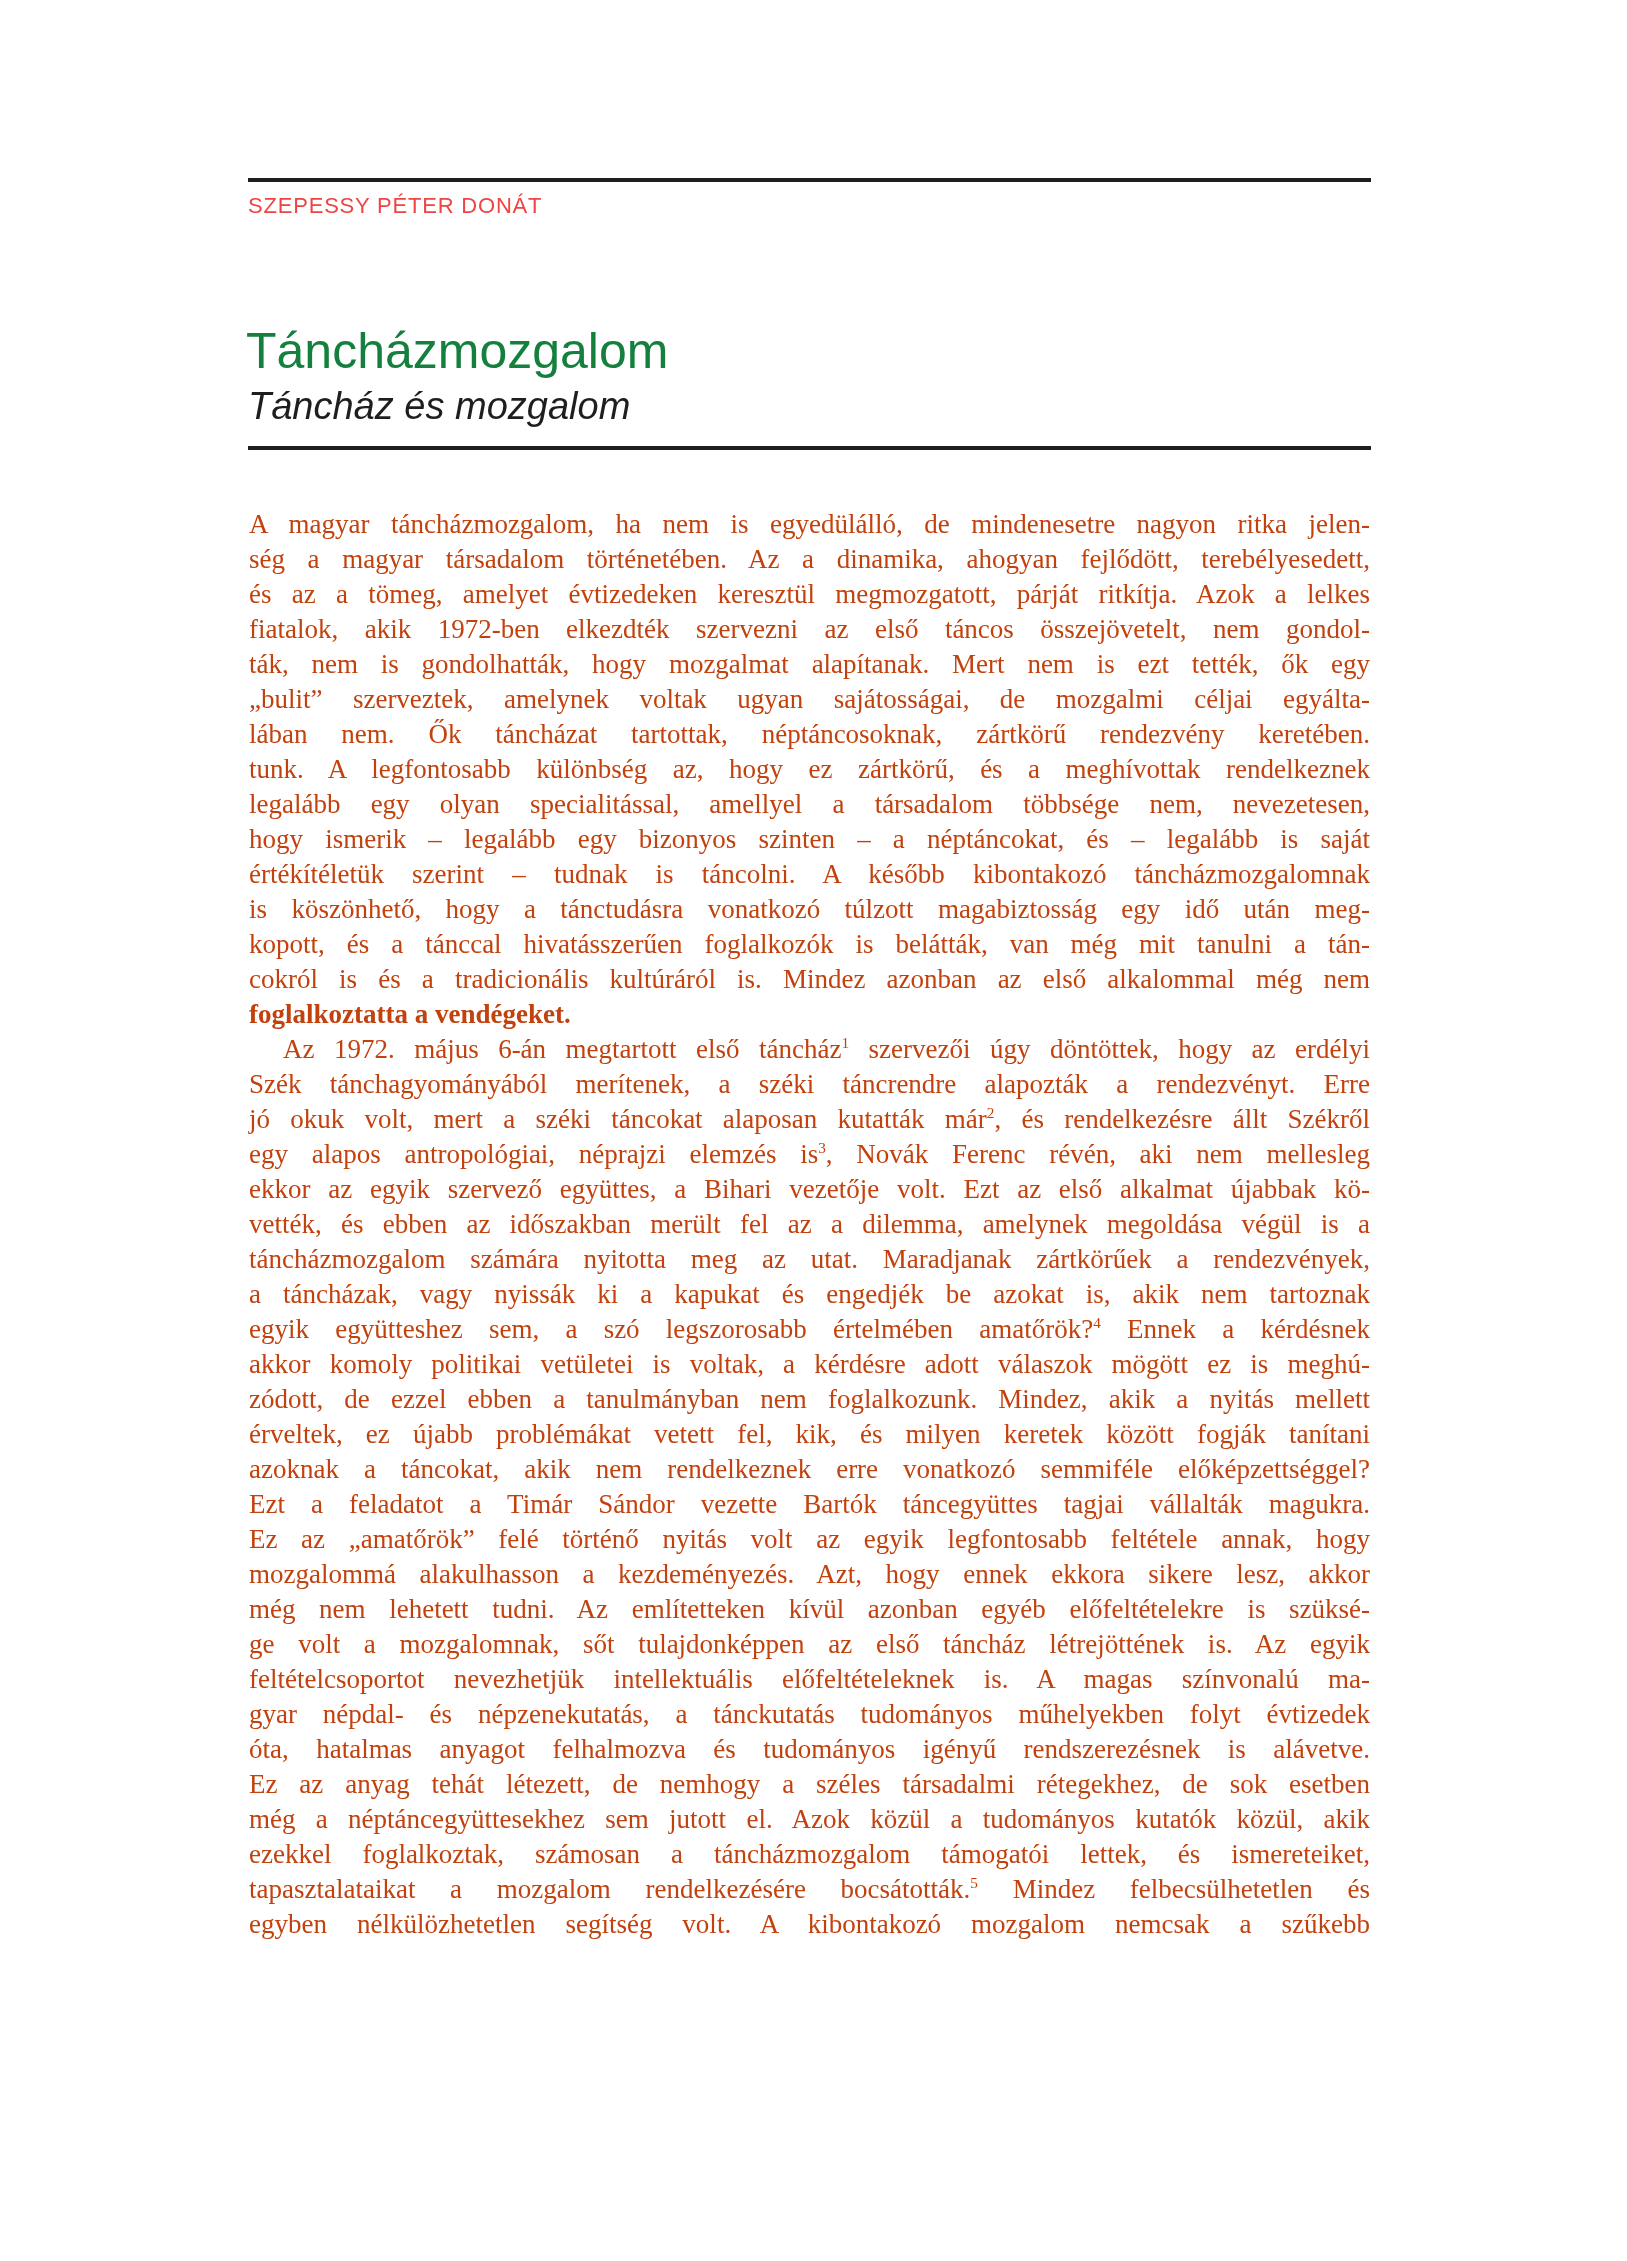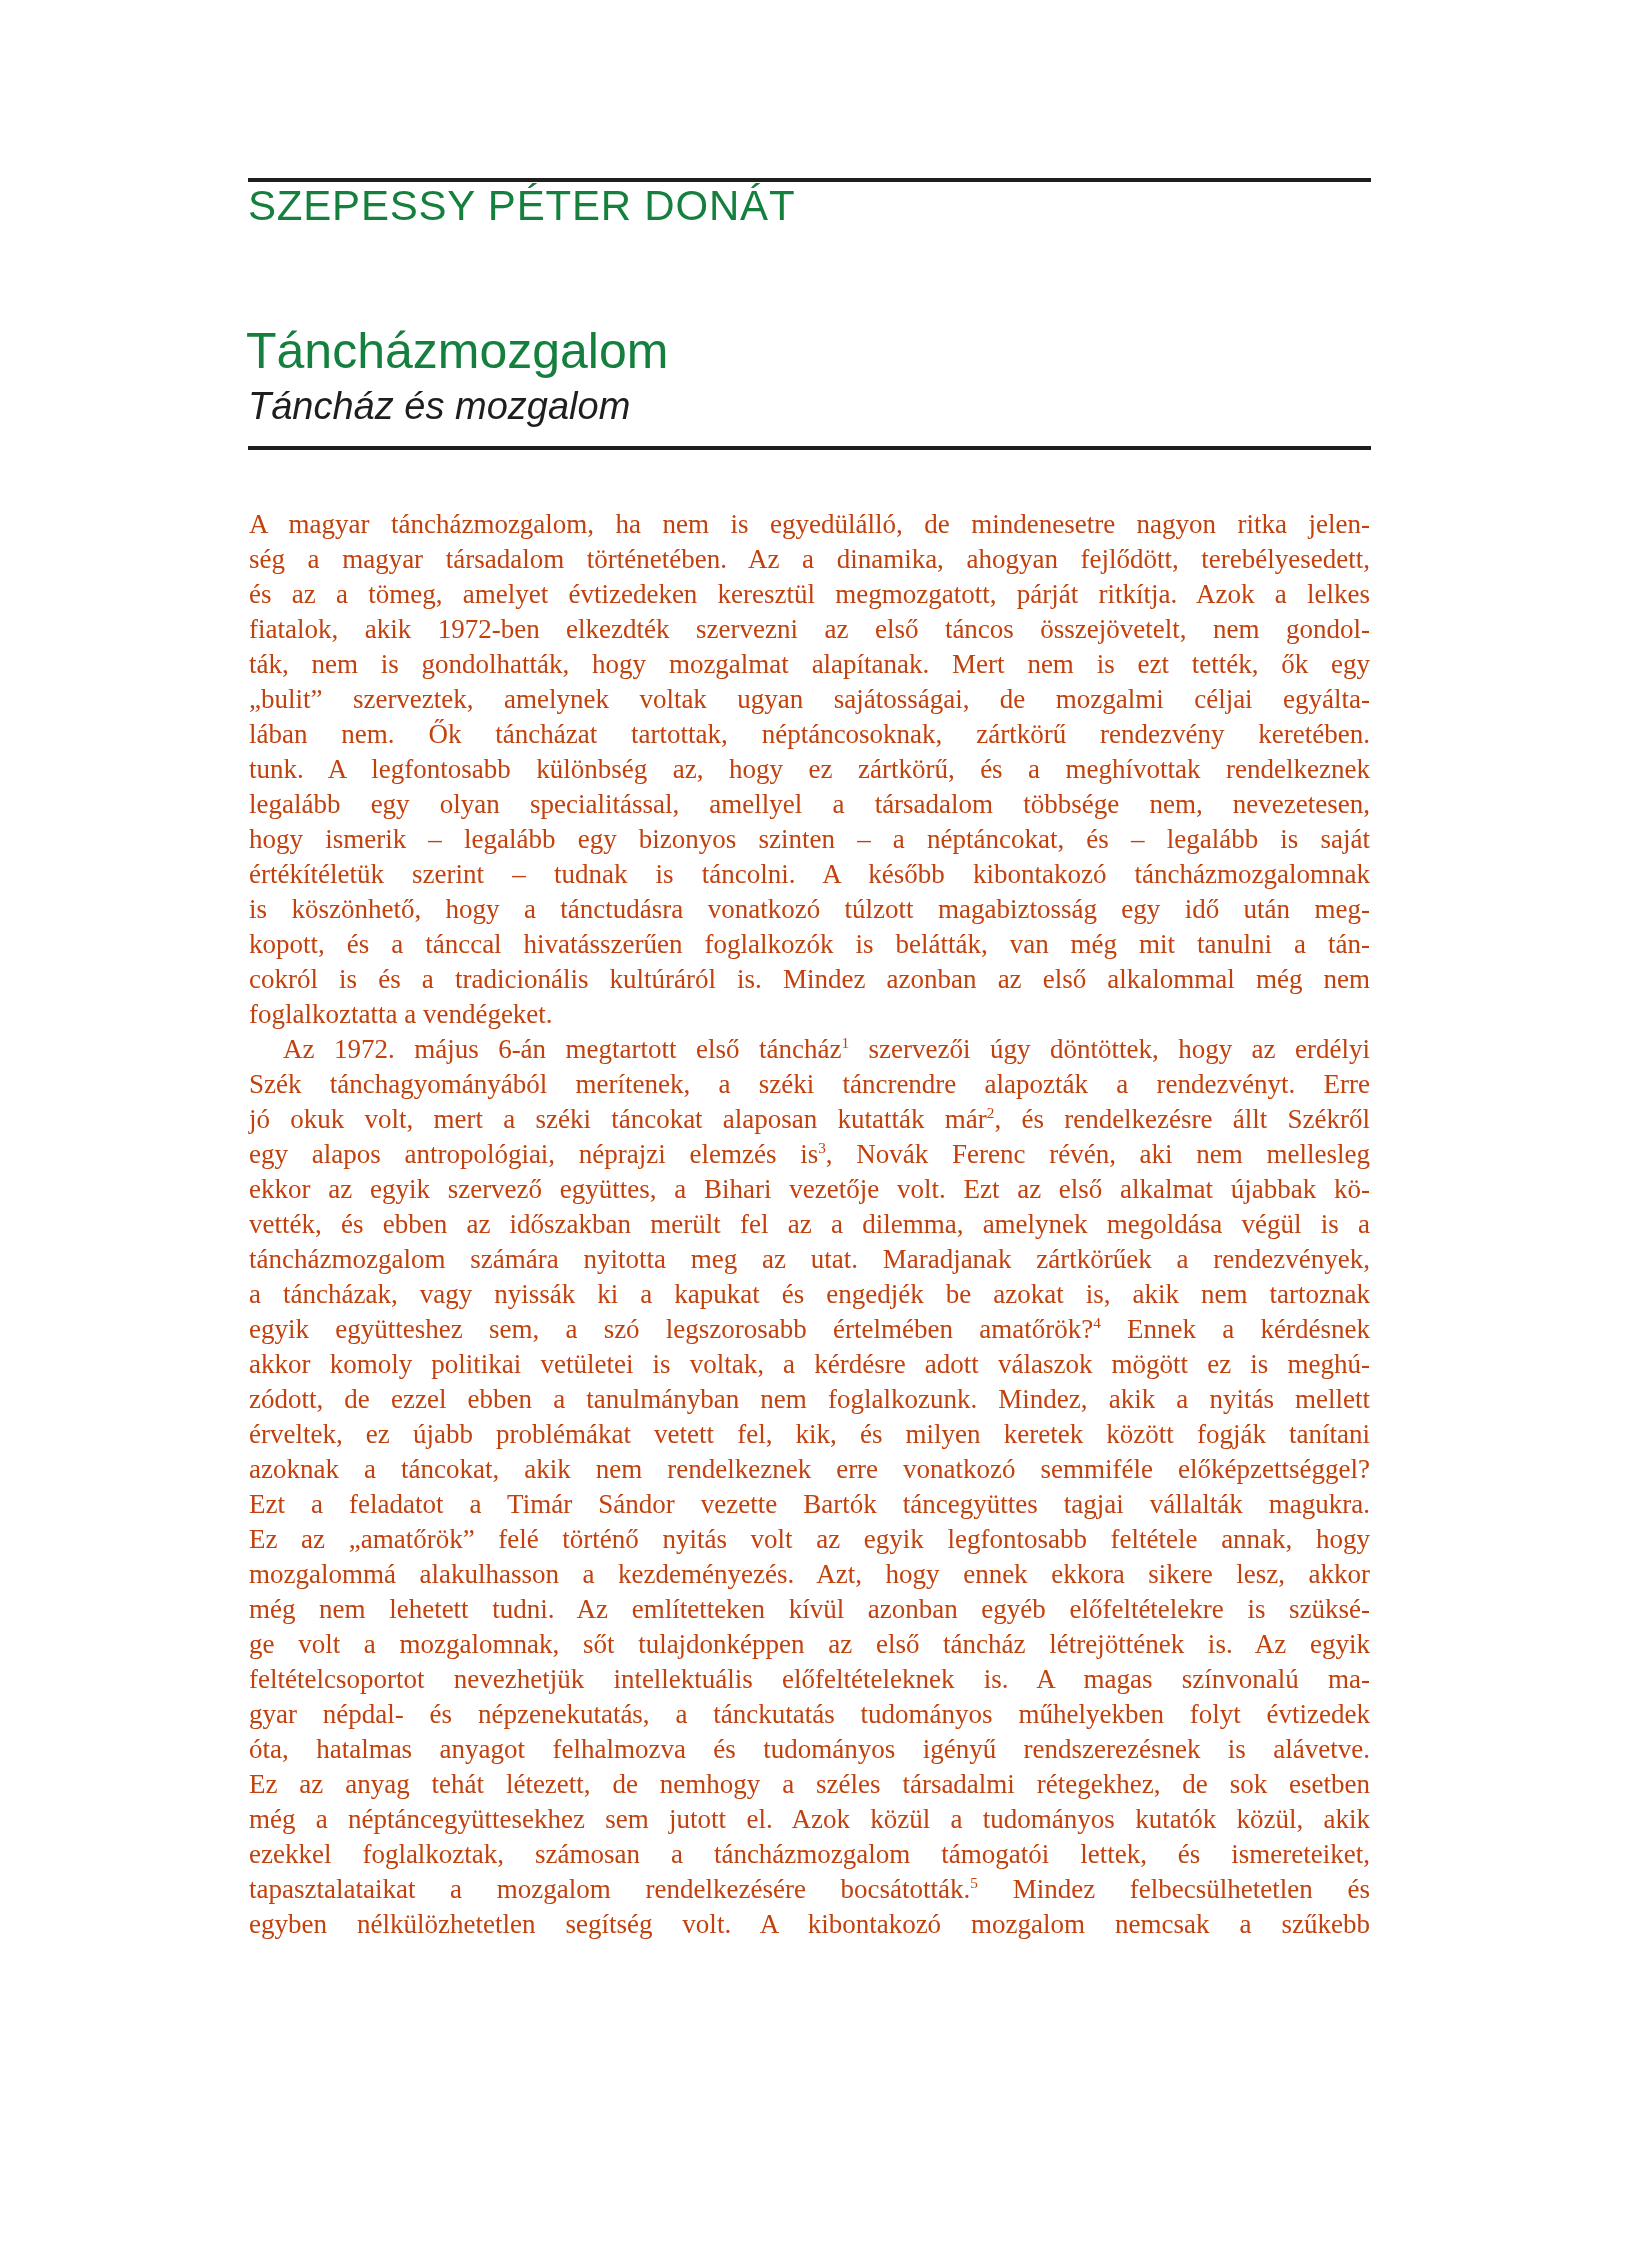--- a/index.html
+++ b/index.html
@@ -2,43 +2,43 @@
 <html style="font-size:12.3px"><head>
 <meta charset="utf-8">
 <style>
   html, body { margin: 0; padding: 0; background: #ffffff; }
   body { width: 1628px; height: 2261px; position: relative; overflow: hidden; color: #1e1e1e; }
   .rule { position: absolute; left: 248px; width: 1123px; height: 3.8px; background: #1e1e1e; }
   #rule-top { top: 178px; }
   #rule-bottom { top: 446px; }
   .author {
     position: absolute; left: 248px; top: 187px;
-    font-family: "Liberation Sans", sans-serif; font-size: 42px; line-height: 37px;
-    letter-spacing: 0.8px; color: #15803d; white-space: nowrap;
+    font-family: "Liberation Sans", sans-serif; font-size: 22px; line-height: 37px;
+    letter-spacing: 0.8px; color: #ef4444; white-space: nowrap;
   }
   .title {
     position: absolute; left: 246px; top: 322px;
     font-family: "Liberation Sans", sans-serif; font-size: 50px; line-height: 58px;
     color: #15803d; white-space: nowrap;
   }
   .subtitle {
     position: absolute; left: 248px; top: 383px;
     font-family: "Liberation Sans", sans-serif; font-style: italic; font-size: 38px; line-height: 46px;
     color: #1e1e1e; white-space: nowrap;
   }
   .body-text {
     position: absolute; left: 249px; top: 507px; width: 1121px;
     font-family: "Liberation Serif", serif; font-size: 27px; line-height: 35px;
     color: #c2410c;
   }
   .line {
     display: block; height: 35px; white-space: nowrap;
     text-align: justify; text-align-last: justify;
   }
-  .line.last { text-align-last: left; }
+  .line.last { text-align-last: left; font-weight: bold; }
   .line.indent { text-indent: 34px; }
   .fn { font-size: 15.3px; vertical-align: 10px; line-height: 0; }
 </style>
 </head>
 <body>
 
 <div id="rule-top" class="rule"></div>
 <div class="author">SZEPESSY PÉTER DONÁT</div>
 
 <h1 class="title" style="margin:0;font-weight:normal;">Táncházmozgalom</h1>

